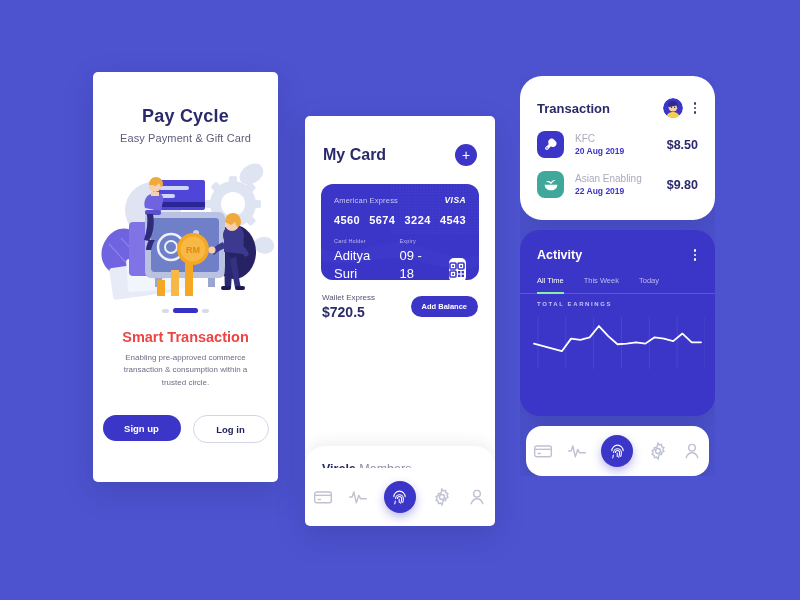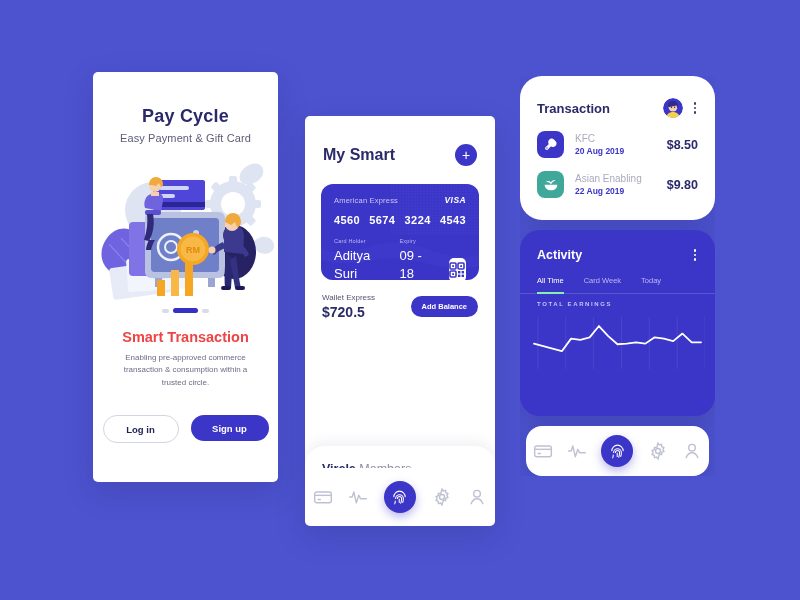--- a/index.html
+++ b/index.html
@@ -259,30 +259,30 @@
       <div class="dots">
         <span class="dot"></span>
         <span class="dot active"></span>
         <span class="dot"></span>
       </div>
 
       <div class="p1-h2">Smart Transaction</div>
       <div class="p1-desc">Enabling pre-approved commerce transaction &amp; consumption within a trusted circle.</div>
 
       <div class="p1-btns">
+        <div class="btn btn-solid">Sign up</div>
         <div class="btn btn-outline">Log in</div>
-        <div class="btn btn-solid">Sign up</div>
       </div>
     </div>
   </div>
 
   <div class="phone" id="phone-card">
     <div class="p2">
       <div class="p2-head">
-        <div class="p2-title">My Smart</div>
+        <div class="p2-title">My Card</div>
         <div class="plus-btn">+</div>
       </div>
 
       <div class="credit-card">
         <svg class="cc-deco" viewBox="0 0 158 96" preserveAspectRatio="none">
           <defs>
             <pattern id="dots" width="3" height="3" patternUnits="userSpaceOnUse">
               <circle cx="1" cy="1" r="0.55" fill="#6d66e3"></circle>
             </pattern>
           </defs>
@@ -505,21 +505,21 @@
           <div class="act-title">Activity</div>
           <div class="kebab light">
               <i></i>
               <i></i>
               <i></i>
             </div>
         </div>
 
         <div class="act-tabs">
           <div class="act-tab active">All Time</div>
-          <div class="act-tab">Card Week</div>
+          <div class="act-tab">This Week</div>
           <div class="act-tab">Today</div>
         </div>
         <div class="act-divider"></div>
 
         <div class="act-cap">TOTAL EARNINGS</div>
 
         <div class="chart-wrap">
           <svg id="chart-svg" viewBox="0 0 176 56" width="100%" height="56" preserveAspectRatio="none">
               <line x1="8" y1="2" x2="8" y2="54" stroke="#ffffff" stroke-opacity="0.13" stroke-width="0.7"></line>
               <line x1="36" y1="2" x2="36" y2="54" stroke="#ffffff" stroke-opacity="0.13" stroke-width="0.7"></line>

